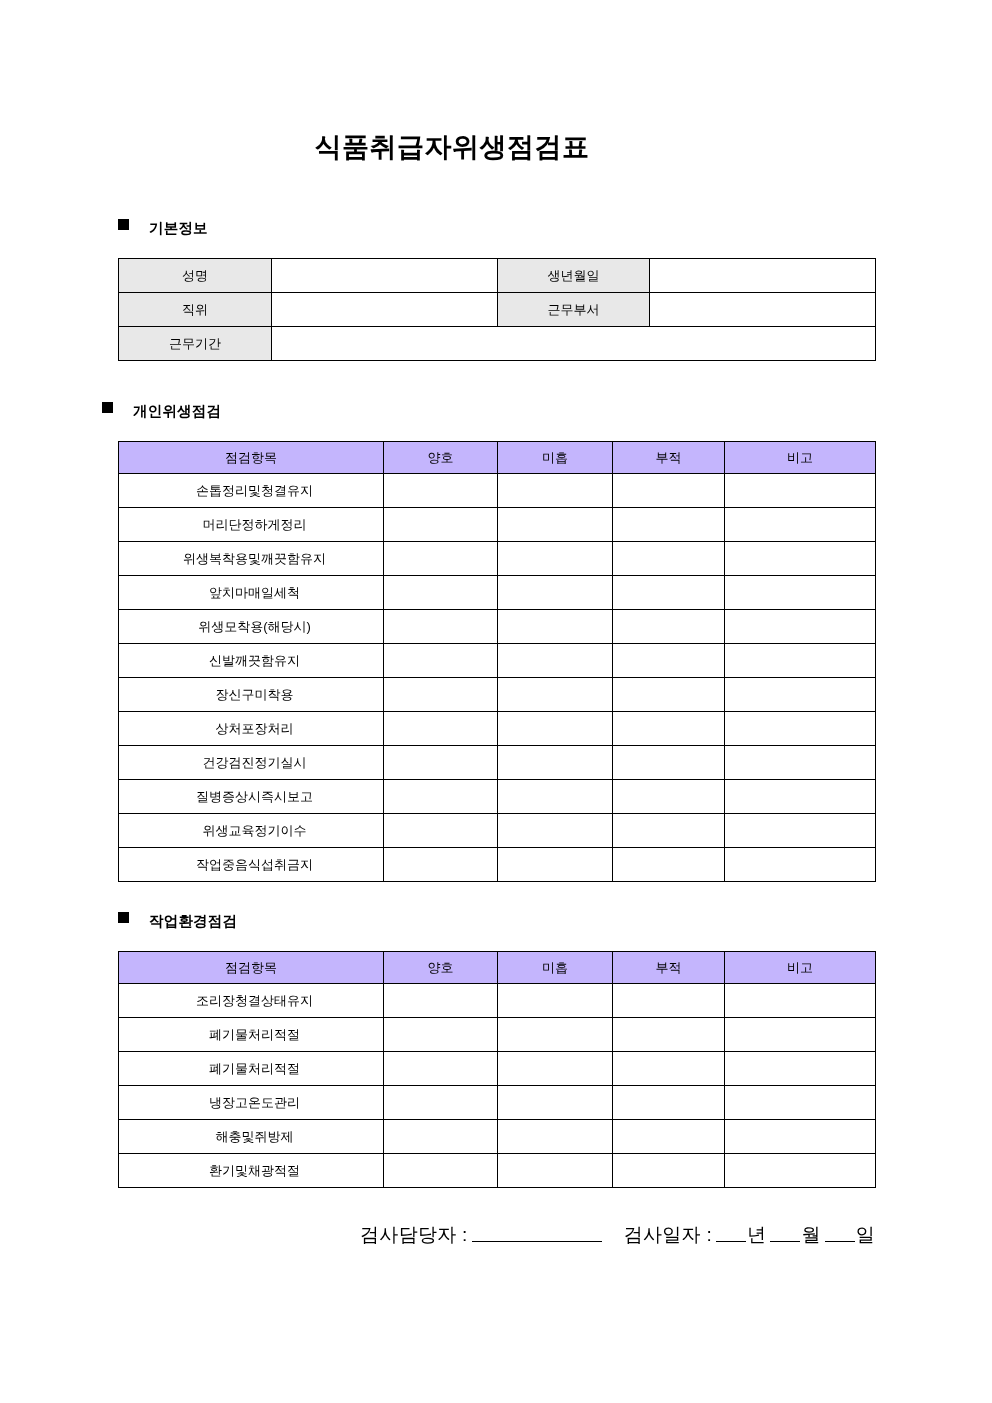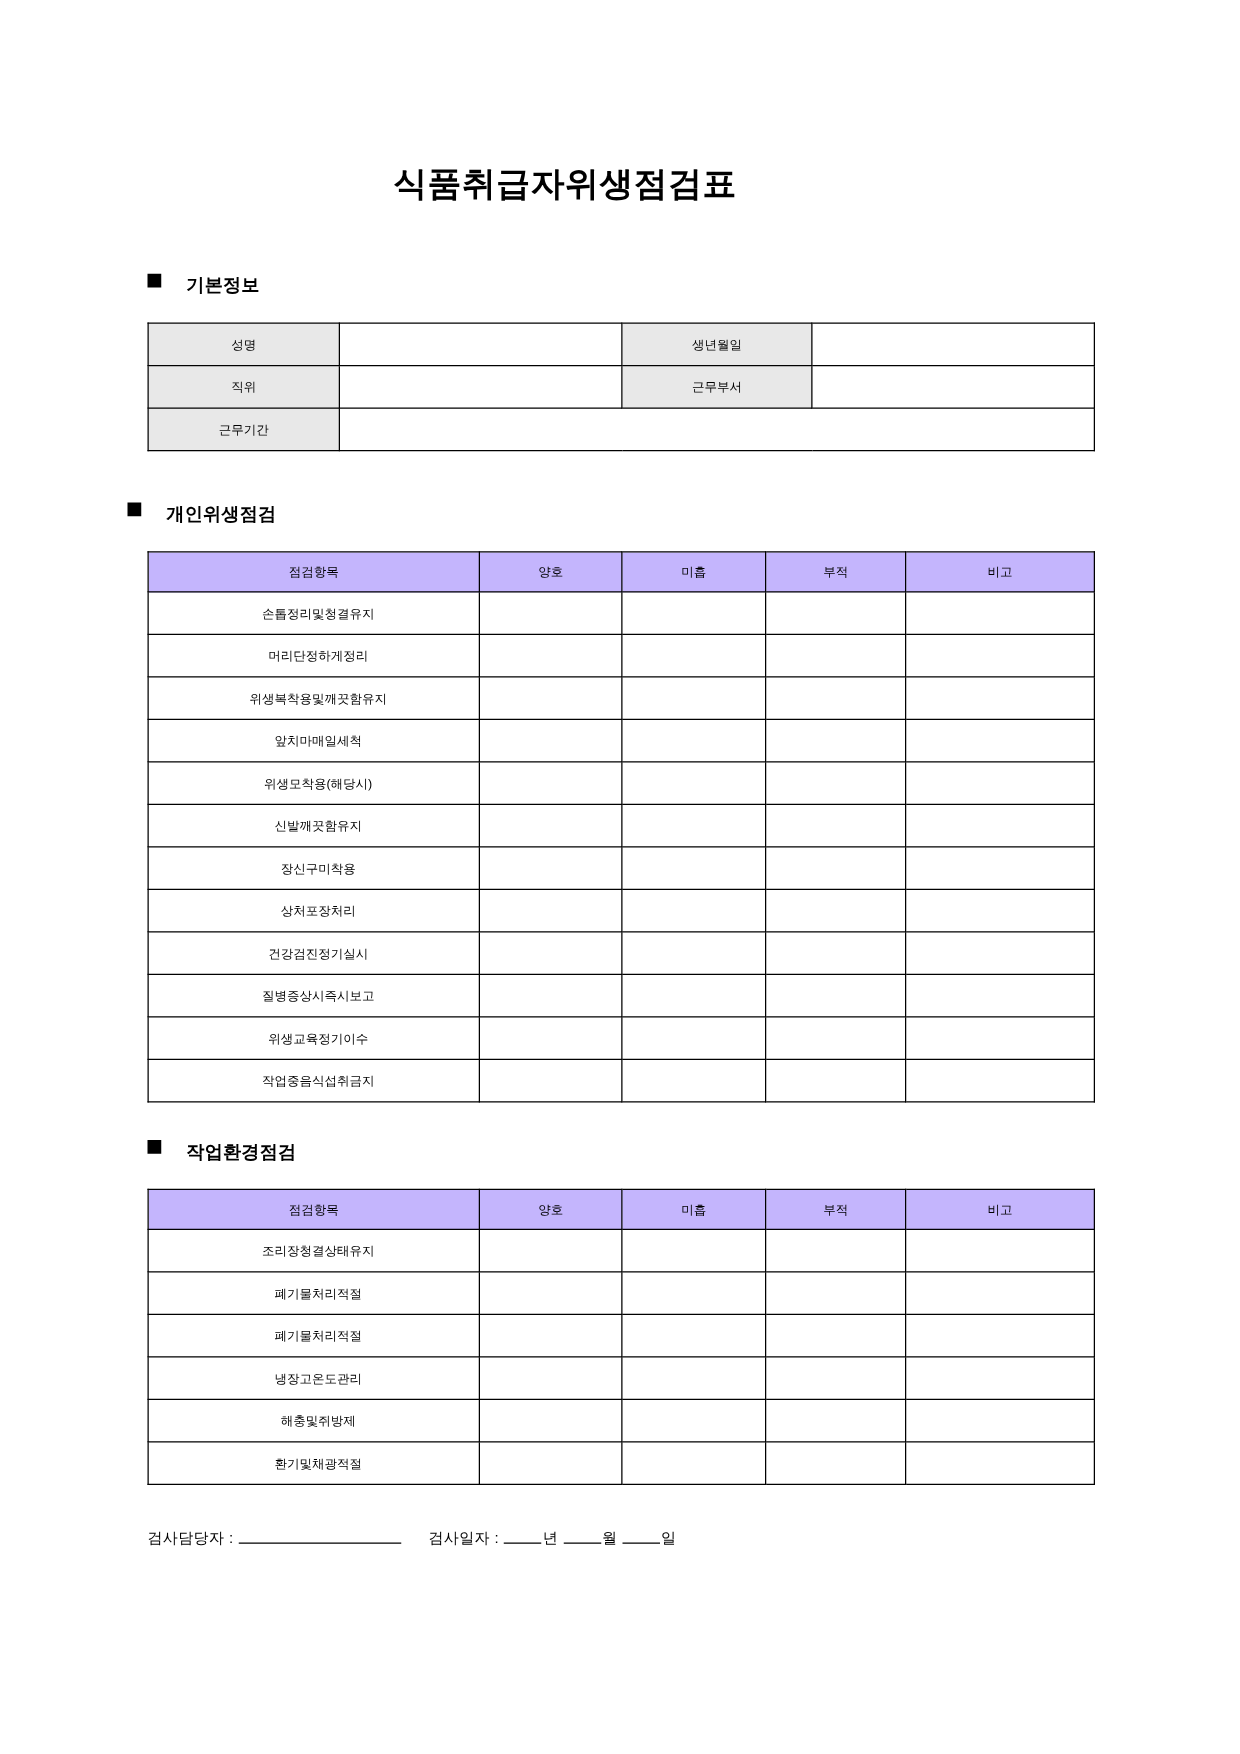--- a/index.html
+++ b/index.html
@@ -49,21 +49,21 @@
     background: #000000;
     margin-right: 9px;
     flex: 0 0 auto;
   }
 
   
   table.form-table {
     border-collapse: collapse;
     width: 757px;
     table-layout: fixed;
-    font-size: 10px;
+    font-size: 13px;
   }
   table.form-table td,
   table.form-table th {
     border: 1px solid #000000;
     padding: 0;
     font-weight: normal;
   }
 
   
   #basic-info-table { margin-top: 0; }
@@ -94,22 +94,22 @@
     text-align: center;
     padding-left: 7px;
     margin-top: 32px;
   }
   .checklist-table td.mark-cell {
     background: #ffffff;
   }
 
   
   .footer-line {
-    text-align: left;
-    font-size: 12px;
+    text-align: right;
+    font-size: 19px;
     letter-spacing: 0.3px;
     white-space: nowrap;
   }
   .footer-line .blank-long {
     display: inline-block;
     width: 130px;
     border-bottom: 1px solid #000000;
     margin: 0 2px -1px 4px;
   }
   .footer-line .blank-short {

